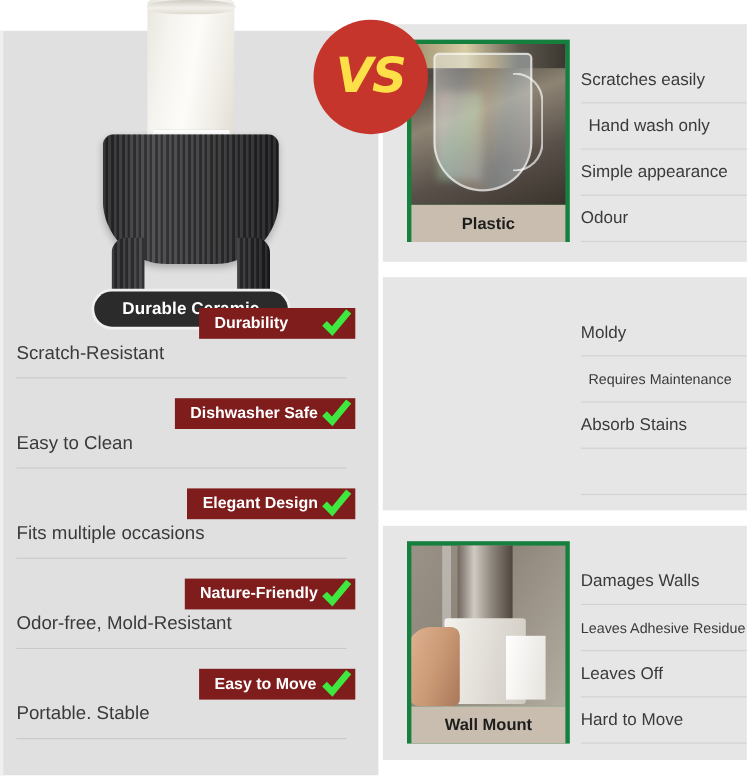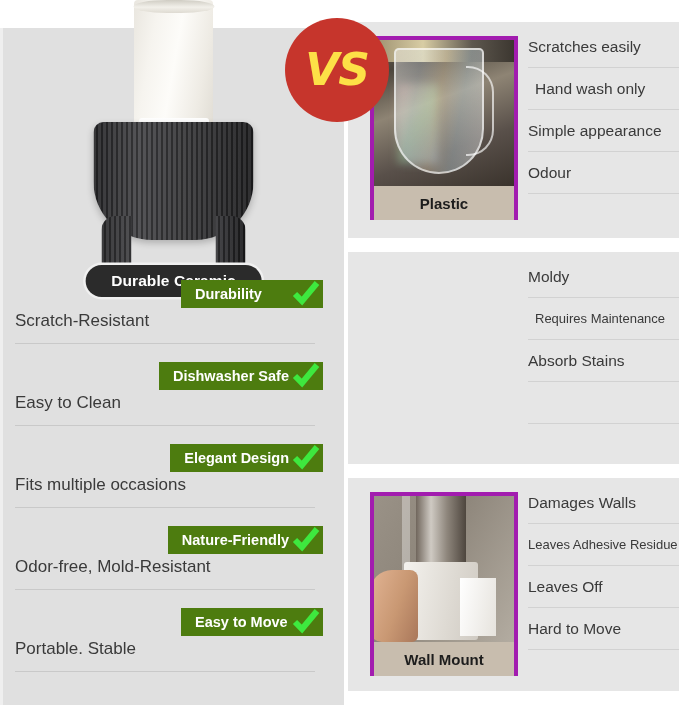--- a/index.html
+++ b/index.html
@@ -81,21 +81,21 @@
     padding:7px 26px;border-radius:16px;
     white-space:nowrap;letter-spacing:.1px;
     box-shadow:0 0 0 2.5px #f0f0f0;
   }
 
   
   .features{position:absolute;left:0;top:247px;width:344px;}
   .feat{position:relative;height:82px;}
   .badge{
     position:absolute;right:24px;top:5px;
-    background:#4d7c0f;
+    background:#7f1d1d;
     height:28px;
     display:flex;align-items:center;
     padding:0 4px 0 14px;
     min-width:142px;
     box-sizing:border-box;
     justify-content:center;
   }
   .badge-label{
     color:#ffffff;font-size:14.5px;font-weight:bold;
     white-space:nowrap;flex:1;
@@ -121,37 +121,37 @@
   .panel{
     position:absolute;left:0;width:331px;
     background:#e6e6e6;
   }
   .panel.p0{top:22px;height:216px;}
   .panel.p1{top:252px;height:212px;}
   .panel.p2{top:478px;height:213px;}
 
   .photo-box{
     position:absolute;left:22px;top:14px;width:148px;
-    background:#a21caf;
+    background:#15803d;
     padding:4px 4px 0 4px;
     box-sizing:border-box;
   }
   .photo{
     width:140px;height:146px;
     background:#b9b2a6;
     overflow:hidden;position:relative;
   }
   .cap{
     height:34px;background:#c8bdae;
     display:flex;align-items:center;justify-content:center;
     color:#1d1d1d;font-size:15px;font-weight:bold;
     white-space:nowrap;
   }
   .cons{
-    position:absolute;left:180px;top:4px;right:0;
+    position:absolute;left:180px;top:30px;right:0;
   }
   .con{
     height:41px;
     display:flex;align-items:center;
     border-bottom:1px solid #d2d2d2;
     color:#3a3a3a;font-size:15.5px;
     white-space:nowrap;
   }
   .con.small{font-size:13px;}
   .con.indent{padding-left:7px;}

